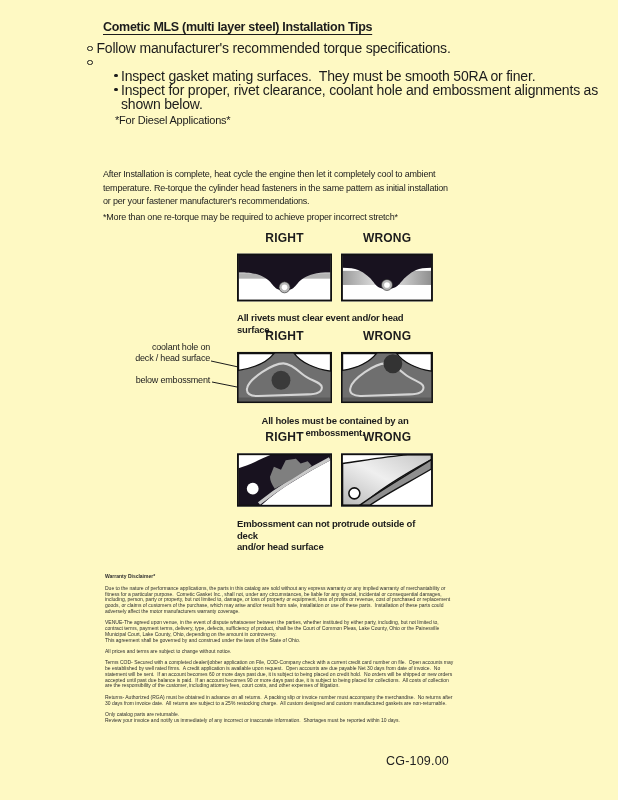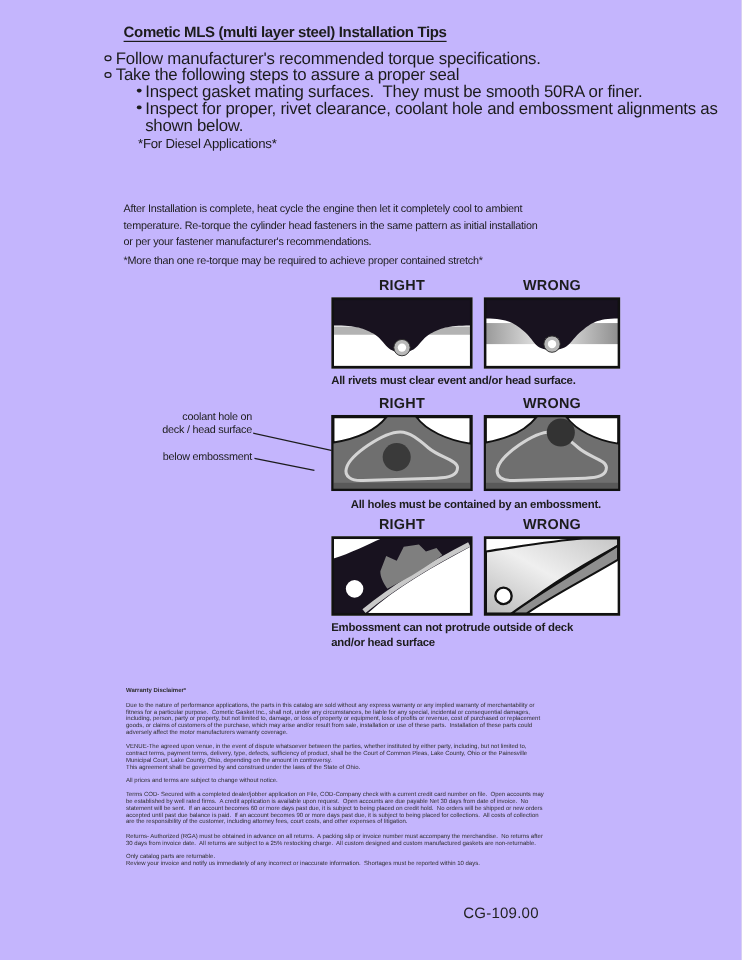--- a/index.html
+++ b/index.html
@@ -1,17 +1,17 @@
 <!DOCTYPE html>
 <html><head>
 <meta charset="utf-8">
 <style>
   html,body{margin:0;padding:0;background:#e8e8e8;}
   #page{
-    position:relative; width:618px; height:800px; background:#c4b5fd;
+    position:relative; width:618px; height:800px; background:#fef9c3;
     font-family:"Liberation Sans", sans-serif; color:#1c1c1c; overflow:hidden;
     margin:0 auto;
   }
   .pre{white-space:pre-wrap;}
   .title{
     position:absolute; left:103px; top:20px;
     font-size:12.5px; font-weight:bold; letter-spacing:-0.3px;
     text-decoration:underline; text-underline-offset:3px;
   }
   .tips{position:absolute; left:87px; top:41px; font-size:14px; letter-spacing:-0.2px;}
@@ -24,21 +24,21 @@
   .marker-f{
     display:inline-block; width:3.5px; height:3.5px; background:#1c1c1c;
     border-radius:50%; margin:4.5px 3.5px 0 0; flex:none;
   }
   .diesel-heading{position:absolute; left:115px; top:114px; font-size:11px; font-weight:normal; letter-spacing:-0.2px;}
   .bodypara{position:absolute; left:103px; width:445px; font-size:9px; line-height:13.5px; letter-spacing:-0.2px;}
   .p-oil{top:133px;}
   .p-retorque{top:168px;}
   .p-note{top:211px;}
 
-  .figrow{position:absolute; left:237px; width:241px;margin-left:39px;}
+  .figrow{position:absolute; left:237px; width:196px;}
   .figrow .labels{display:flex; gap:9px; height:13px; margin-bottom:3px;}
   .figrow .labels div{font-size:12px; font-weight:bold; text-align:center; letter-spacing:0.2px;}
   .figrow .labels div:nth-child(1){width:121px;}
   .figrow .labels div:nth-child(2){width:117px;}
   .figrow .imgs{display:flex; gap:9px;}
   .figrow svg{display:block;}
   .figcaption{font-size:9.5px; font-weight:bold; letter-spacing:-0.2px; line-height:11.5px; margin-top:4px;}
   .row1{top:231px;} .row2{top:329px;} .row3{top:430px;}
   .row2 .figcaption{text-align:center; margin-top:5px;}
 
@@ -59,37 +59,36 @@
 
   <div class="title">Cometic MLS (multi layer steel) Installation Tips</div>
 
   <div class="tips">
     <div class="tip-line">
       <span class="marker-o"></span>
       <span class="pre">Follow manufacturer's recommended torque specifications.</span>
     </div>
     <div class="tip-line">
       <span class="marker-o"></span>
-      <span class="pre">Take the following steps to assure a proper seal</span>
     </div>
     <div class="tip-line sub">
       <span class="marker-f"></span>
       <span class="pre">Inspect gasket mating surfaces.  They must be smooth 50RA or finer.</span>
     </div>
     <div class="tip-line sub">
       <span class="marker-f"></span>
       <span class="pre">Inspect for proper, rivet clearance, coolant hole and embossment alignments as shown below.</span>
     </div>
   </div>
 
   <div class="diesel-heading">*For Diesel Applications*</div>
   <div class="bodypara p-retorque pre">After Installation is complete, heat cycle the engine then let it completely cool to ambient
 temperature. Re-torque the cylinder head fasteners in the same pattern as initial installation
 or per your fastener manufacturer's recommendations.</div>
-  <div class="bodypara p-note pre">*More than one re-torque may be required to achieve proper contained stretch*</div>
+  <div class="bodypara p-note pre">*More than one re-torque may be required to achieve proper incorrect stretch*</div>
 
   <div class="figrow row1">
     <div class="labels">
       <div>RIGHT</div>
       <div>WRONG</div>
     </div>
     <div class="imgs">
       <svg width="121" height="61" viewBox="0 0 121 61">
         <rect x="0" y="0" width="121" height="61" fill="#ffffff"></rect>
         <rect x="2" y="25" width="117" height="7" fill="#b3b3b3"></rect>

